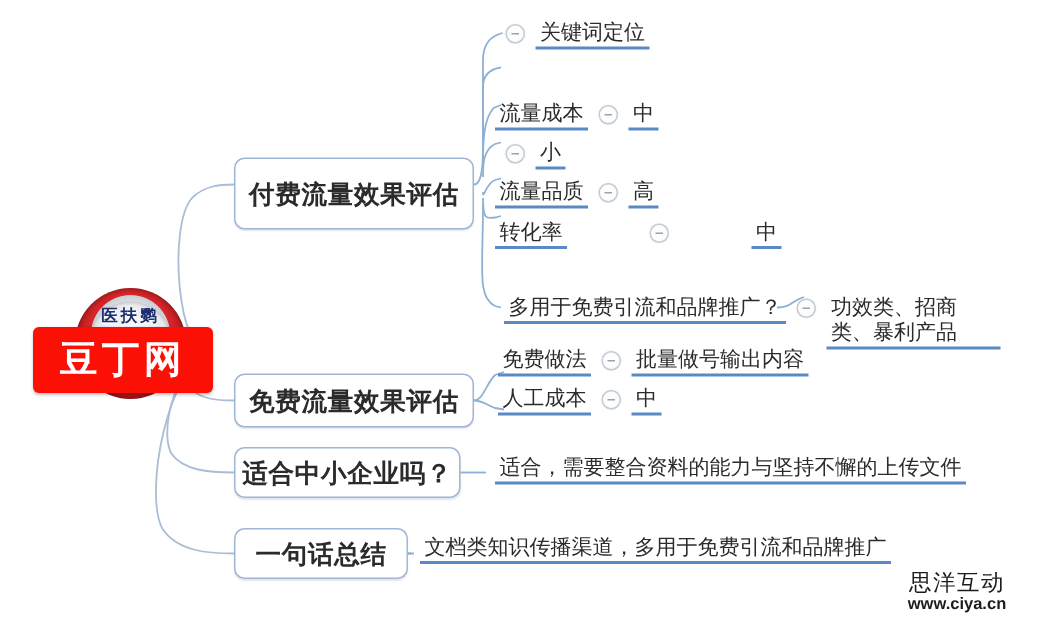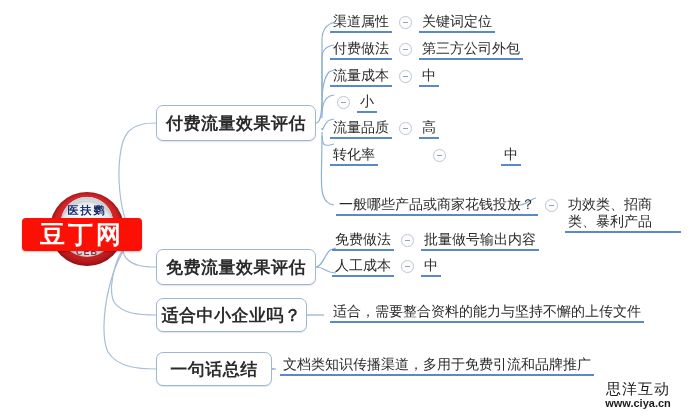--- a/index.html
+++ b/index.html
@@ -32,21 +32,21 @@
   }
   .root-seal .seal-arc-bottom{
     position:absolute;left:0;right:0;bottom:9px;text-align:center;
     font-size:9px;letter-spacing:1px;color:#8d1014;font-weight:bold;opacity:.85;
   }
   .root-seal .seal-band{
     position:absolute;left:12px;right:12px;top:34px;height:7px;
     background:linear-gradient(#2a4ea8,#19337a);opacity:.9;border-radius:1px;
   }
   .root-label{
-    position:absolute;left:0px;top:26px;width:120px;height:33px;
+    position:absolute;left:0px;top:26px;width:120px;height:44px;
     background:#fc1005;border-radius:4px;
     display:flex;align-items:center;justify-content:center;
     box-shadow:0 1px 2px rgba(0,0,0,.25);
   }
   .root-label span{
     color:#ffffff;font-size:25px;font-weight:bold;letter-spacing:3px;
     line-height:1;white-space:nowrap;
   }
 
   
@@ -151,39 +151,31 @@
       <div class="seal-inner"></div>
       <div class="seal-arc">医扶鹦</div>
       <div class="seal-band"></div>
       <div class="seal-arc-bottom">CEB</div>
     </div>
     <div class="root-label">
       <span>豆丁网</span>
     </div>
   </div>
 
-  <div class="branch-box" style="left:156px;top:105px;width:160px;height:36px;">
+  <div class="branch-box" style="left:156px;top:105px;width:160px;height:48px;">
     <span>付费流量效果评估</span>
   </div>
 
   <div class="sub-row" style="left:330px;top:13px;">
-    <span class="sub-key">渠道属性</span>
     <span class="toggle">
         <i></i>
       </span>
     <span class="sub-val">关键词定位</span>
   </div>
 
-  <div class="sub-row" style="left:330px;top:40px;">
-    <span class="sub-key">付费做法</span>
-    <span class="toggle">
-        <i></i>
-      </span>
-    <span class="sub-val">第三方公司外包</span>
-  </div>
 
   <div class="sub-row" style="left:330px;top:67px;">
     <span class="sub-key">流量成本</span>
     <span class="toggle">
         <i></i>
       </span>
     <span class="sub-val">中</span>
   </div>
 
   <div class="sub-row" style="left:330px;top:93px;">
@@ -203,21 +195,21 @@
 
   <div class="sub-row" style="left:330px;top:146px;gap:48px;">
     <span class="sub-key">转化率</span>
     <span class="toggle">
         <i></i>
       </span>
     <span class="sub-val">中</span>
   </div>
 
   <div class="sub-row" style="left:336px;top:196px;">
-    <span class="sub-key">一般哪些产品或商家花钱投放？</span>
+    <span class="sub-key">多用于免费引流和品牌推广？</span>
     <span class="toggle">
         <i></i>
       </span>
     <span class="sub-val two-line">功效类、招商类、暴利产品</span>
   </div>
 
   <div class="branch-box" style="left:156px;top:249px;width:160px;height:36px;">
     <span>免费流量效果评估</span>
   </div>
 

